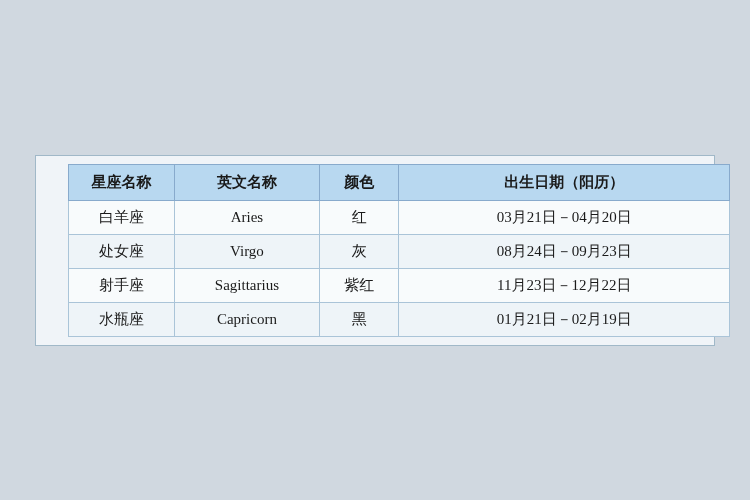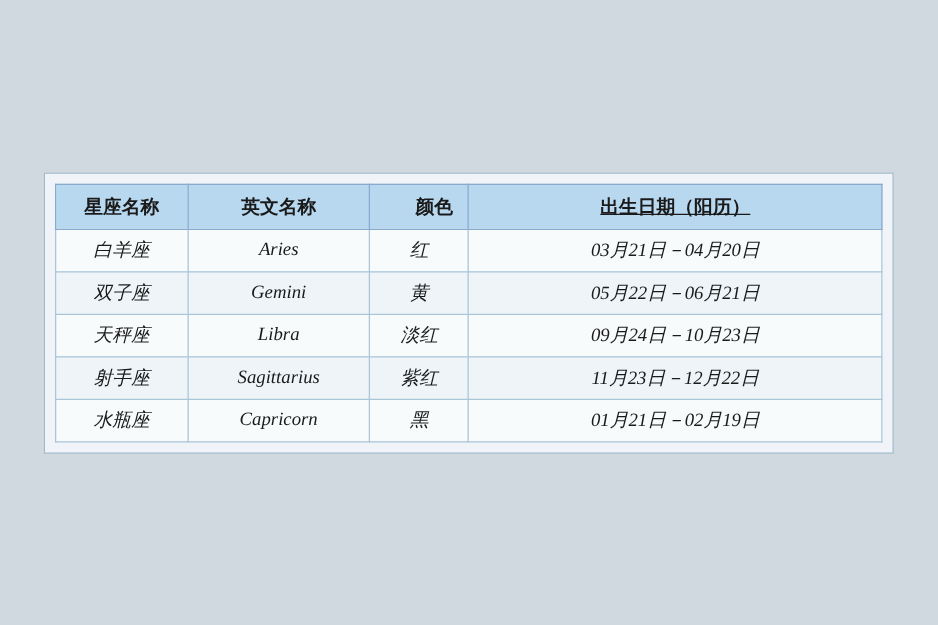--- a/index.html
+++ b/index.html
@@ -22,48 +22,48 @@
       background-color: #f0f4f8;
       border: 1px solid #a0b8c8;
       padding: 8px;
       width: 680px;
     }
 
     table {
       width: 100%;
       border-collapse: collapse;
       font-size: 15px;
+      margin-left: 24px;
     }
 
     thead tr th {
       background-color: #b8d8f0;
       border: 1px solid #88aacc;
       padding: 8px 12px;
       text-align: center;
       font-weight: bold;
       color: #1a1a1a;
     }
 
     tbody tr td {
       border: 1px solid #aac4d8;
       padding: 7px 12px;
       text-align: center;
       color: #1a1a1a;
       background-color: #f8fbfc;
-      font-style: italic;
     }
 
     tbody tr:nth-child(even) td {
       background-color: #eef4f8;
     }
 
     .col-chinese { width: 16%; }
     .col-english { width: 22%; }
-    .col-color   { width: 12%; text-align: right; }
-    .col-date    { width: 50%; text-decoration: underline; }
+    .col-color   { width: 12%; }
+    .col-date    { width: 50%; }
   </style>
 </head>
 <body>
 
 <div class="table-container">
   <table>
     <thead>
       <tr>
         <th class="col-chinese">星座名称</th>
         <th class="col-english">英文名称</th>
@@ -72,30 +72,24 @@
       </tr>
     </thead>
     <tbody id="table-body">
     <tr>
           <td>白羊座</td>
           <td>Aries</td>
           <td>红</td>
           <td>03月21日－04月20日</td>
         </tr>
         <tr>
-          <td>双子座</td>
-          <td>Gemini</td>
-          <td>黄</td>
-          <td>05月22日－06月21日</td>
-        </tr>
-        <tr>
-          <td>天秤座</td>
-          <td>Libra</td>
-          <td>淡红</td>
-          <td>09月24日－10月23日</td>
+          <td>处女座</td>
+          <td>Virgo</td>
+          <td>灰</td>
+          <td>08月24日－09月23日</td>
         </tr>
         <tr>
           <td>射手座</td>
           <td>Sagittarius</td>
           <td>紫红</td>
           <td>11月23日－12月22日</td>
         </tr>
         <tr>
           <td>水瓶座</td>
           <td>Capricorn</td>

